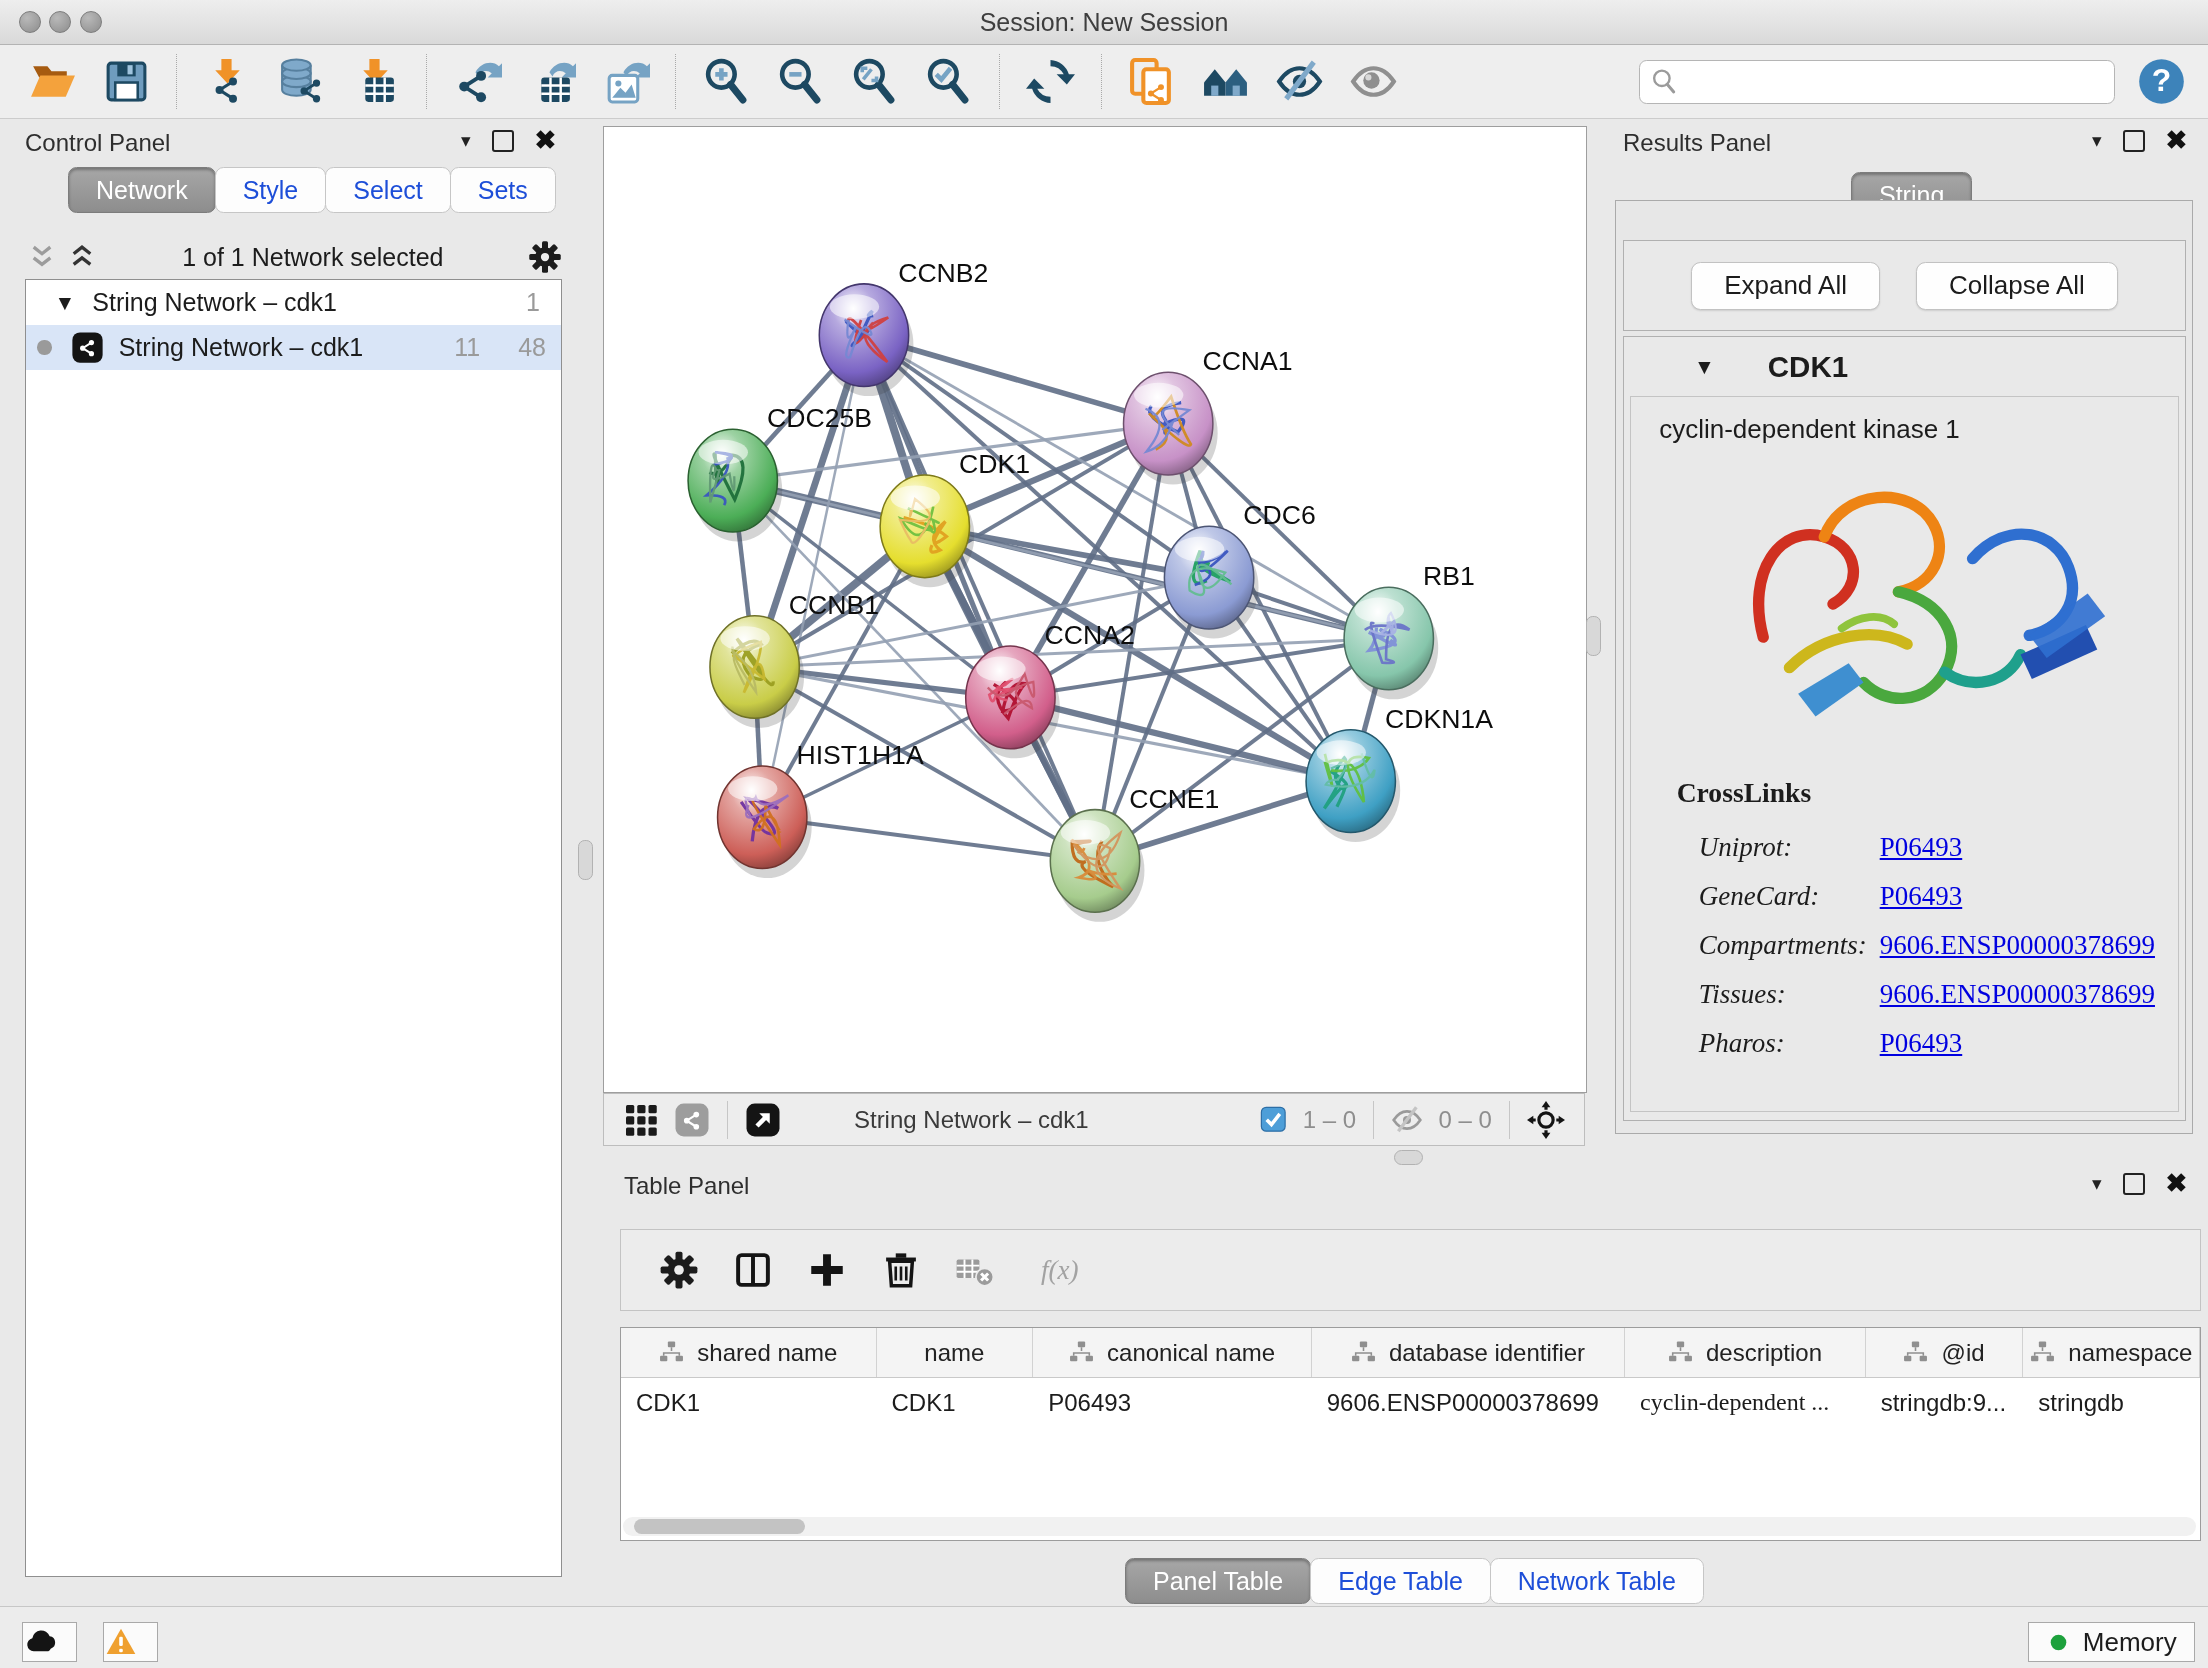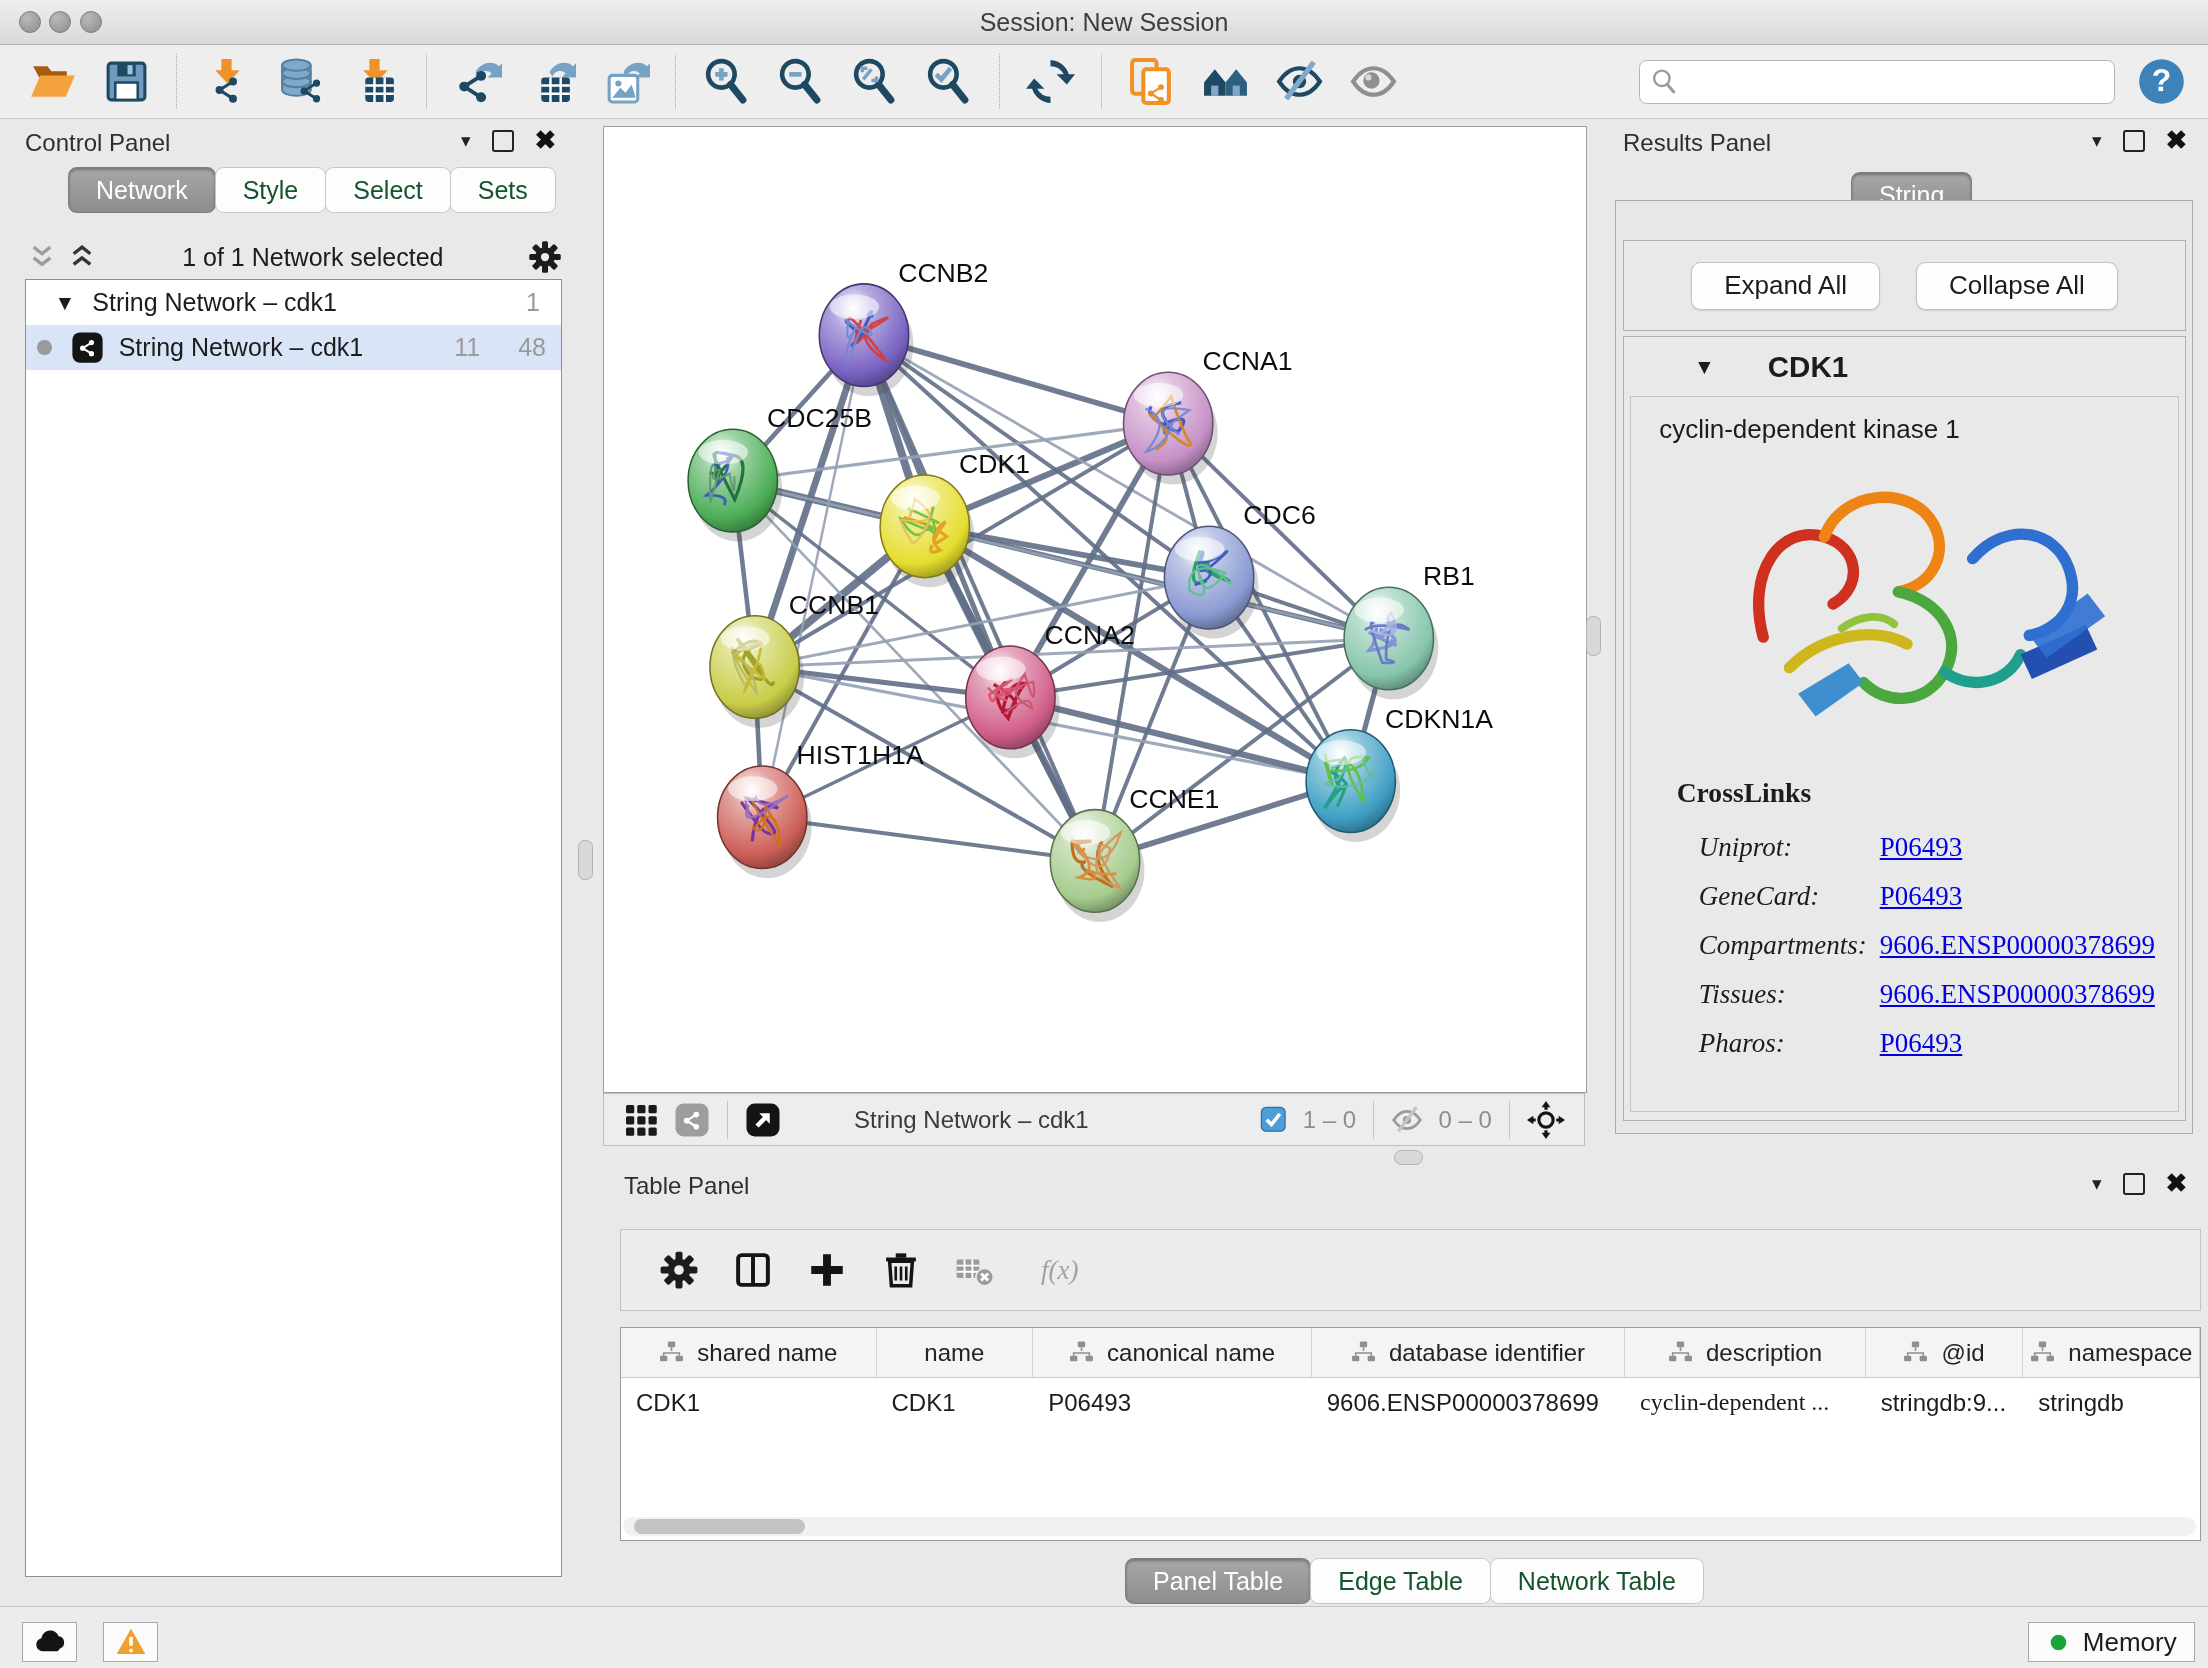--- a/index.html
+++ b/index.html
@@ -22,21 +22,21 @@
              font-family:"Liberation Sans",sans-serif;}
   .tb-help{width:51px;height:51px;margin-left:21px;margin-right:5.7px;}
   
   .panel-title{position:absolute;font-size:24px;color:#2e2e2e;}
   .panel-ctls{position:absolute;display:flex;align-items:center;gap:21px;}
   .pc-collapse{font-size:19px;color:#222;}
   .pc-float{width:18px;height:18px;border:2.4px solid #222;border-radius:2.9px;}
   .pc-close{font-size:26px;font-weight:bold;color:#111;line-height:19px;}
   .tabrow{position:absolute;display:flex;border-radius:18px;}
   .tab{height:44px;padding:0 27px;display:flex;align-items:center;font-size:25px;background:#fdfdfd;
-       border:1px solid #c6c6c6;border-radius:8.6px;margin-right:-1px;color:#14532d;}
+       border:1px solid #c6c6c6;border-radius:8.6px;margin-right:-1px;color:#1d4ed8;}
   .tab.sel{background:linear-gradient(#a7a7a7,#8d8d8d);color:#fff;border-color:#7c7c7c;
        box-shadow:inset 0 1.9px 2.9px rgba(0,0,0,.3);}
   
   .np-toolrow{position:absolute;left:25px;top:236px;width:538px;height:42px;display:flex;align-items:center;}
   .np-toolrow .txt{flex:1;text-align:center;font-size:25px;}
   .netlist{position:absolute;left:25px;top:279px;width:535px;height:1296px;background:#fff;
            border:1.9px solid #8f8f8f;}
   .nrow{height:45px;display:flex;align-items:center;font-size:25px;}
   .nrow .cnt{color:#9a9a9a;}
   .nrow.sel{background:#d9e5f7;}
@@ -81,21 +81,21 @@
       border-right:1px solid #d2d2d2;box-sizing:border-box;overflow:hidden;white-space:nowrap;}
   .th .ti{width:25px;height:25px;flex:0 0 auto;}
   .trow{display:flex;height:49px;}
   .td{font-size:24px;display:flex;align-items:center;padding-left:15px;box-sizing:border-box;
       overflow:hidden;white-space:nowrap;}
   .hscroll{position:absolute;left:1.9px;bottom:3.8px;width:1573px;height:19px;background:#f1f1f1;border-radius:9.5px;}
   .hthumb{position:absolute;left:11.4px;top:1.9px;width:171px;height:15px;background:#c3c3c3;border-radius:7.6px;}
   
   .statusbar{position:absolute;left:0;bottom:0;right:0;height:61px;background:#ececec;border-top:1px solid #c7c7c7;}
   .sb-btn{position:absolute;top:15px;height:40px;background:#fbfbfb;border:1.9px solid #a9a9a9;
-          display:flex;align-items:center;justify-content:center;box-sizing:border-box;}
+          display:flex;align-items:center;justify-content:space-between;box-sizing:border-box;}
   .mem{font-size:26px;gap:11.4px;padding:0 17px;}
   .expander{font-size:21px;color:#1c1c1c;}
 </style>
 </head>
 <body>
 
 <div id="window">
 
   <div class="titlebar">
     <div class="traffic" style="left:19px"></div>

